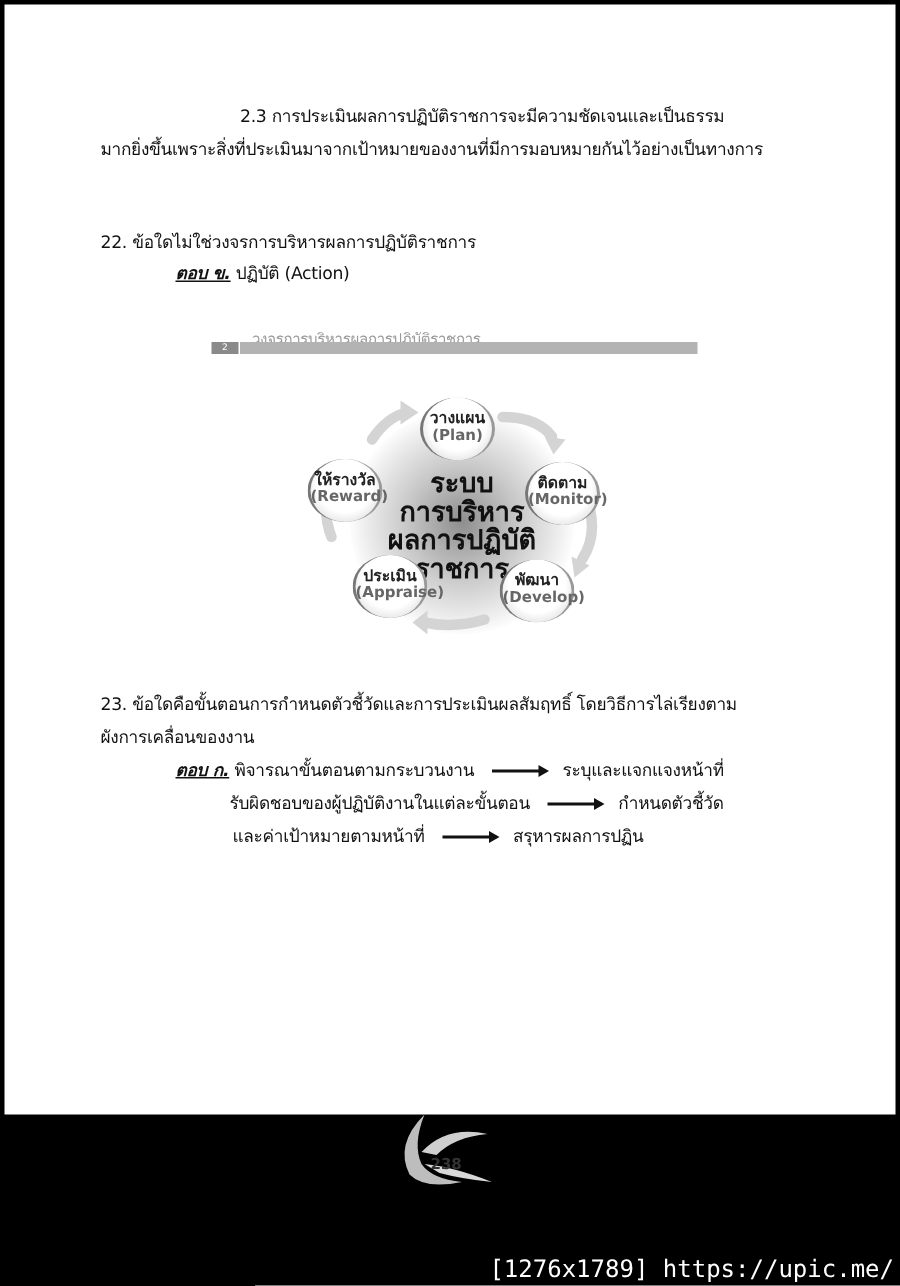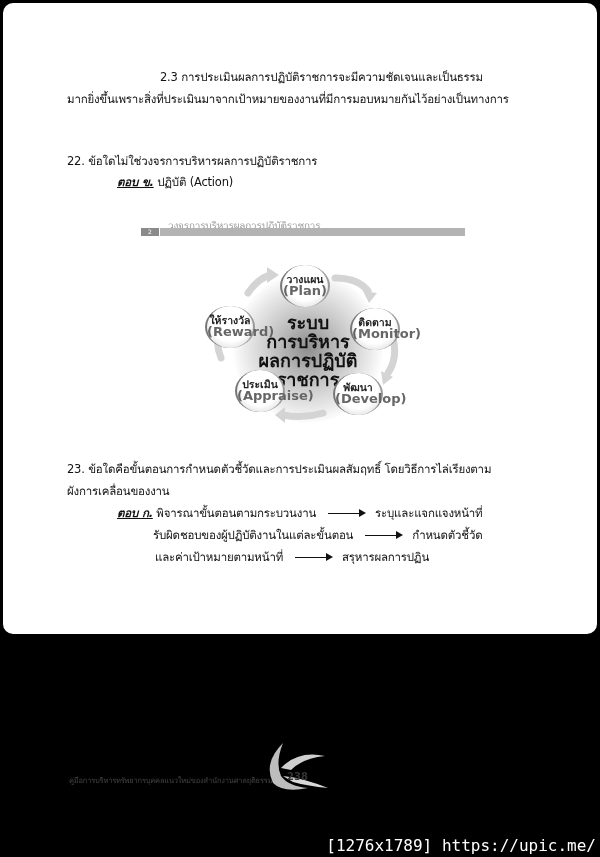--- a/index.html
+++ b/index.html
@@ -3,23 +3,22 @@
   <meta charset="utf-8">
   <style>
     html, body { margin: 0; padding: 0; }
     body {
       width: 600px; height: 857px; background: #000;
       position: relative; overflow: hidden;
       font-family: "DejaVu Sans", "Liberation Sans", sans-serif;
       color: #111;
     }
     .page {
-      position: absolute; left: 3px; top: 3px; width: 594px; height: 631px;
+      position: absolute; left: 3px; top: 3px; width: 594px; height: 740px;
       background: #fff;
-      border-radius: 10px;
     }
     .line {
       position: absolute; font-size: 11.5px; white-space: nowrap; line-height: 16px;
       letter-spacing: -0.2px;
     }
     .ans-label { font-weight: bold; text-decoration: underline; font-style: italic; }
     .arrow {
       display: inline-block; width: 36px; height: 1.5px; background: #111;
       position: relative; vertical-align: middle; margin: 0 8px 0 8px;
     }
@@ -50,21 +49,21 @@
       position: absolute; left: 60px; top: 60px; width: 110px; text-align: center;
       font-size: 18px; font-weight: bold; line-height: 19px; color: #111;
     }
     .node {
       position: absolute; width: 50px; height: 42px; border-radius: 50%;
       background: radial-gradient(circle at 50% 40%, #ffffff 55%, #e3e3e3 80%, #bfbfbf 100%);
       border-left: 2px solid #777; border-right: 2px solid #999;
       text-align: center; box-sizing: border-box; padding-top: 8px;
     }
     .node .th { font-size: 10.5px; font-weight: bold; color: #222; line-height: 13px; display: block; }
-    .node .en { font-size: 13px; font-weight: bold; color: #666; line-height: 10px; display: block; }
+    .node .en { font-size: 10px; font-weight: bold; color: #666; line-height: 10px; display: block; }
     .cyc-arrow { position: absolute; }
     
     .footer-text {
       position: absolute; left: 66px; top: 771px; font-size: 7.5px; color: #444; white-space: nowrap;
       letter-spacing: -0.2px;
     }
     .page-num {
       position: absolute; left: 284px; top: 768px; font-size: 10px; font-weight: bold; color: #333;
     }
     .swoosh { position: absolute; left: 250px; top: 735px; }
@@ -158,17 +157,16 @@
     <span>และค่าเป้าหมายตามหน้าที่</span>
     <span class="arrow"></span>
     <span>สรุหารผลการปฏิน</span>
   </div>
 
   <svg class="swoosh" width="80" height="55">
     <path d="M 30 5 Q 10 25 20 45 Q 30 55 55 50 Q 35 48 28 38 Q 22 25 30 5 Z" fill="#bdbdbd"></path>
     <path d="M 28 30 Q 45 12 72 18 Q 50 20 38 32 Z" fill="#cfcfcf"></path>
     <path d="M 30 38 Q 50 40 75 50 Q 55 48 40 44 Z" fill="#d8d8d8"></path>
   </svg>
-  <div class="footer-text">คู่มือการบริหารทรัพยากรบุคคลแนวใหม่ของสำนักงานศาลยุติธรรม</div>
   <div class="page-num">238</div>
 </div>
 
 <div class="watermark">[1276x1789] https://upic.me/</div>
 
 </body></html>

